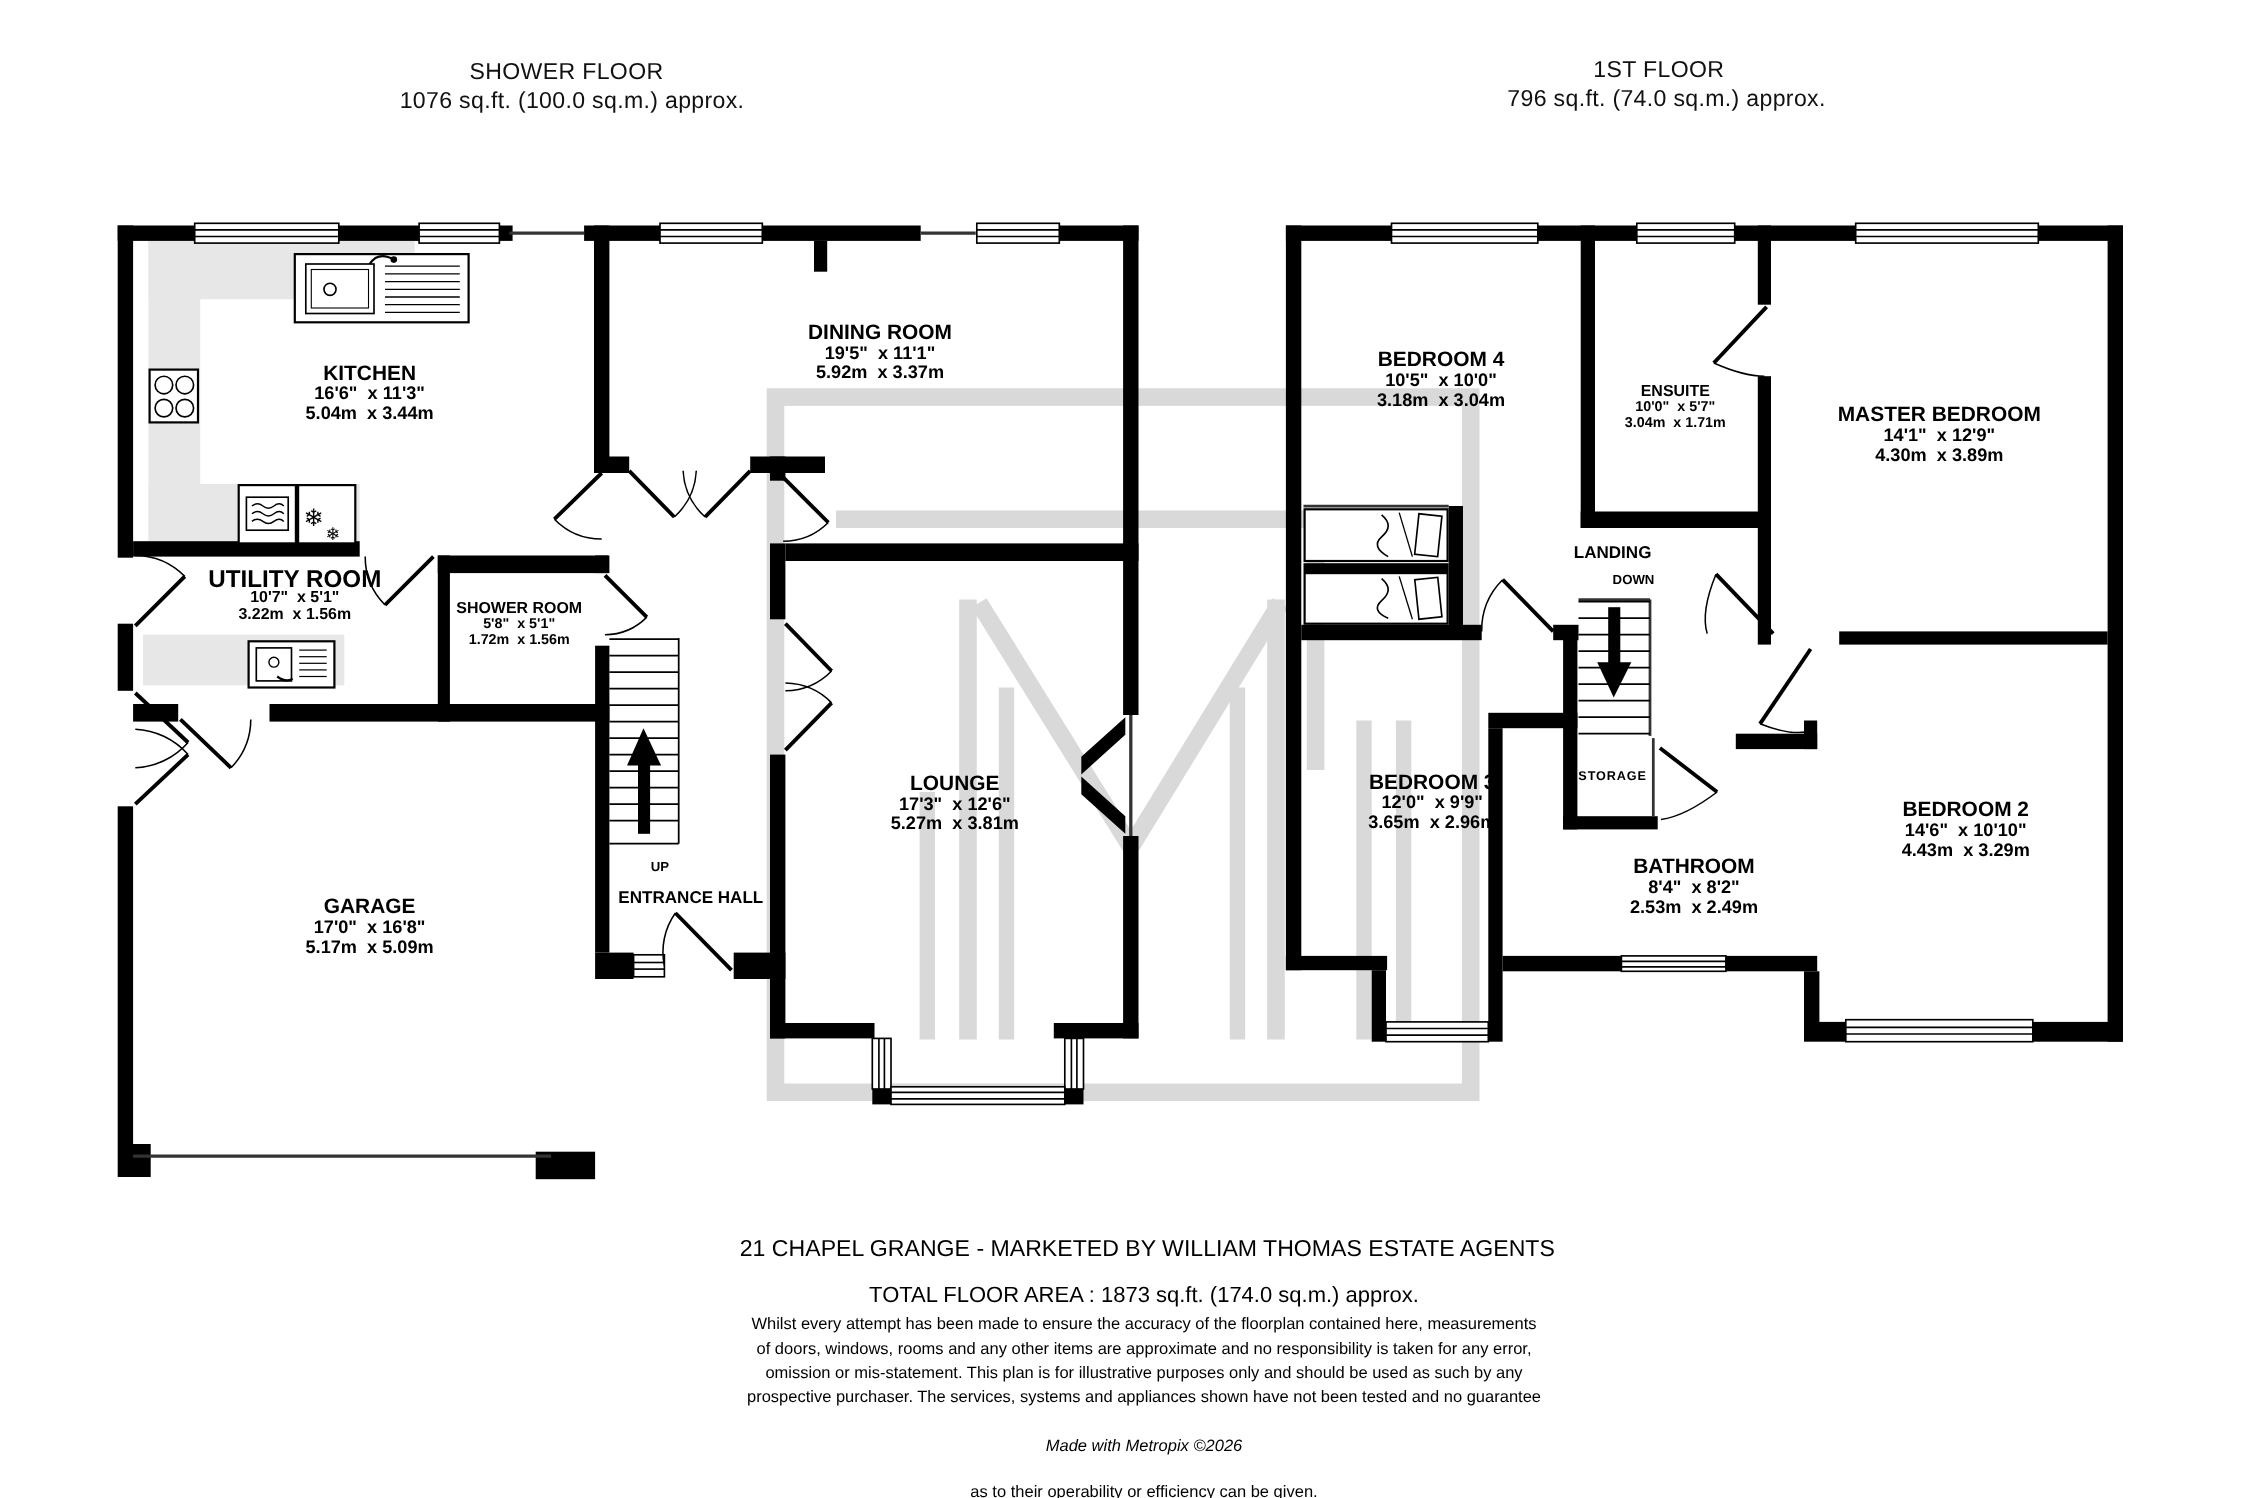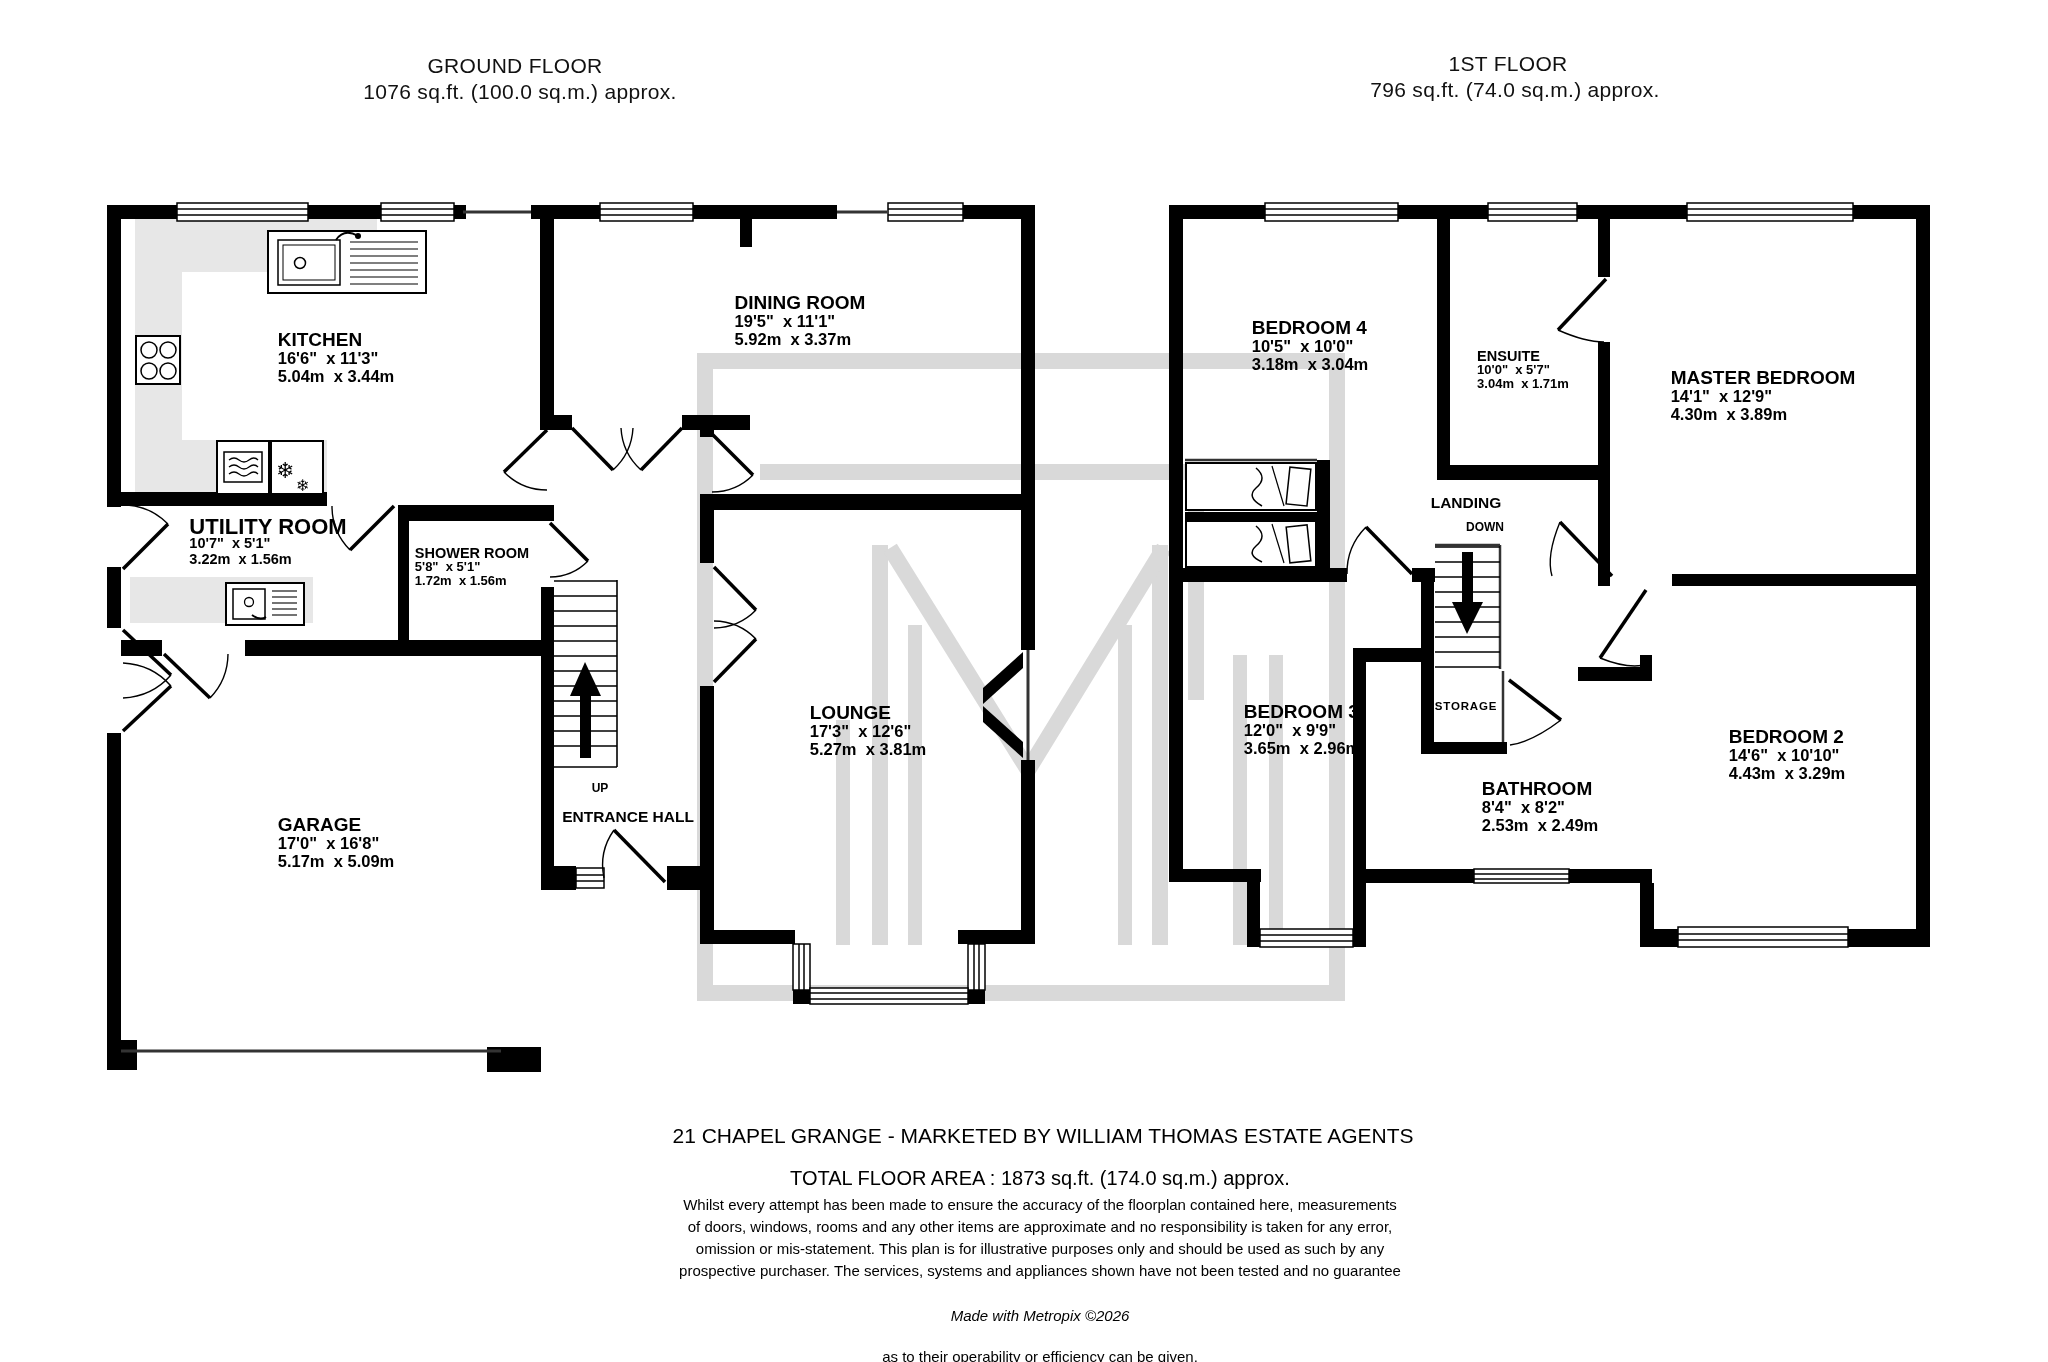--- a/index.html
+++ b/index.html
@@ -1,20 +1,20 @@
 <!DOCTYPE html>
 <html><head>
 <meta charset="utf-8">
 <style>
   html,body{margin:0;padding:0;background:#fff;}
   body{width:2048px;height:1362px;position:relative;font-family:"Liberation Sans",sans-serif;color:#000;}
   #plan{position:absolute;left:0;top:0;width:2048px;height:1362px;}
   .abs{position:absolute;transform:translate(-50%,-50%);text-align:center;white-space:pre;}
   .hdr{font-size:21px;color:#111;letter-spacing:.3px;}
-  .room-label{display:flex;flex-direction:column;align-items:flex-start;font-weight:bold;}
+  .room-label{display:flex;flex-direction:column;align-items:center;font-weight:bold;}
   .lbl-lg .nm{font-size:19px;line-height:18px;}
   .lbl-lg .dm{font-size:16.5px;line-height:18px;}
   .lbl-md .nm{font-size:22px;line-height:16px;}
   .lbl-md .dm{font-size:14.5px;line-height:16px;}
   .lbl-sm .nm{font-size:14.5px;line-height:14px;}
   .lbl-sm .dm{font-size:13px;line-height:14px;}
   .single{font-weight:bold;font-size:15.5px;}
   .tiny{font-weight:bold;font-size:12px;padding-left:36px;}
   .storage-lbl{font-weight:bold;font-size:11.5px;letter-spacing:.8px;}
   .foot-title{font-size:21px;}
@@ -365,21 +365,21 @@
     </g>
     <g stroke="#000" fill="#fff">
       <rect x="1186" y="521" width="130" height="46" stroke-width="2"></rect>
       <rect x="1288" y="526" width="21" height="36" stroke-width="1.5" transform="rotate(-6 1298 544)"></rect>
       <path d="M1256,526 q12,10 0,20 q-10,9 6,16" stroke-width="1.5" fill="none"></path>
       <path d="M1272,524 l12,39" stroke-width="1.2" fill="none"></path>
     </g>
   </g>
 </svg>
 
-<div class="abs hdr" style="left:515px;top:66px">GROUND FLOOR</div>
+<div class="abs hdr" style="left:515px;top:66px">SHOWER FLOOR</div>
 <div class="abs hdr" style="left:520px;top:92px">1076 sq.ft. (100.0 sq.m.) approx.</div>
 <div class="abs hdr" style="left:1508px;top:64px">1ST FLOOR</div>
 <div class="abs hdr" style="left:1515px;top:90px">796 sq.ft. (74.0 sq.m.) approx.</div>
 
 <div class="abs room-label lbl-lg" style="left:336px;top:358px">
   <span class="nm">KITCHEN</span><span class="dm">16'6"  x 11'3"</span><span class="dm">5.04m  x 3.44m</span>
 </div>
 <div class="abs room-label lbl-lg" style="left:800px;top:321px">
   <span class="nm">DINING ROOM</span><span class="dm">19'5"  x 11'1"</span><span class="dm">5.92m  x 3.37m</span>
 </div>

